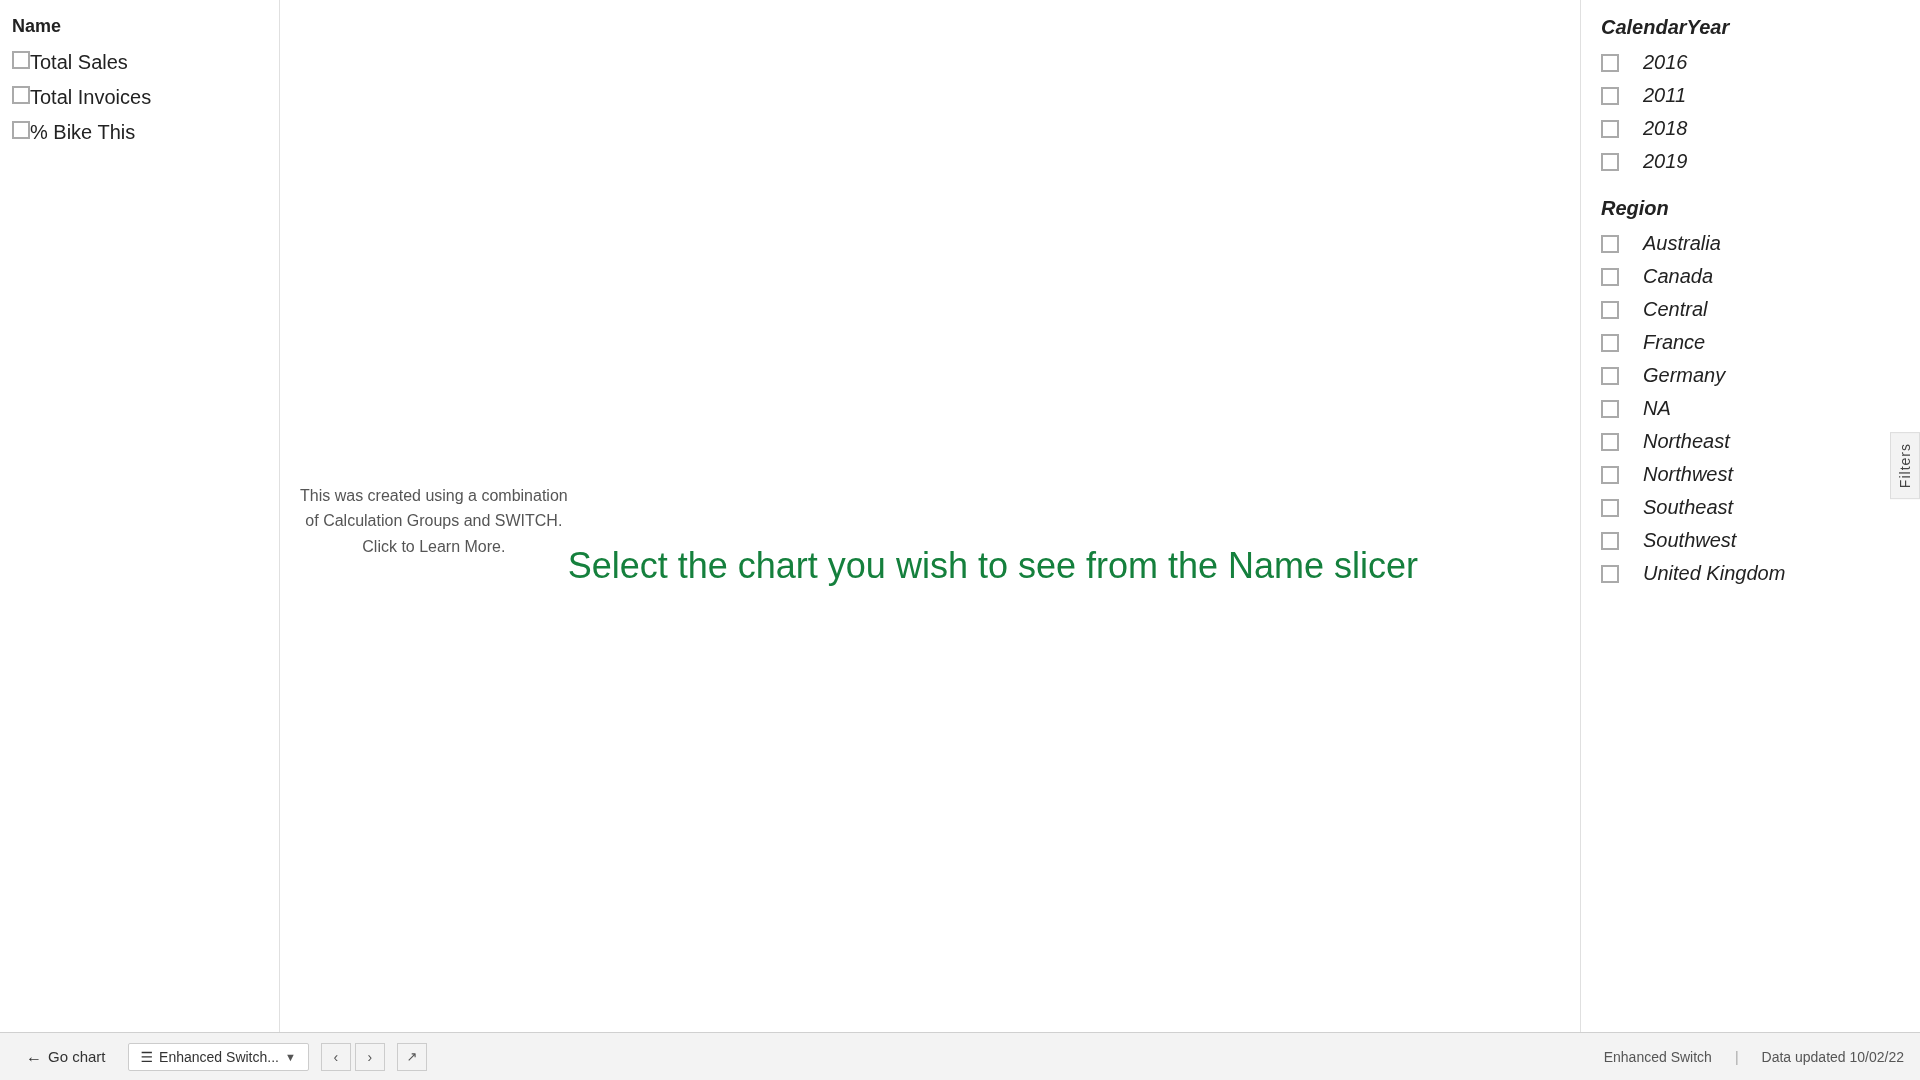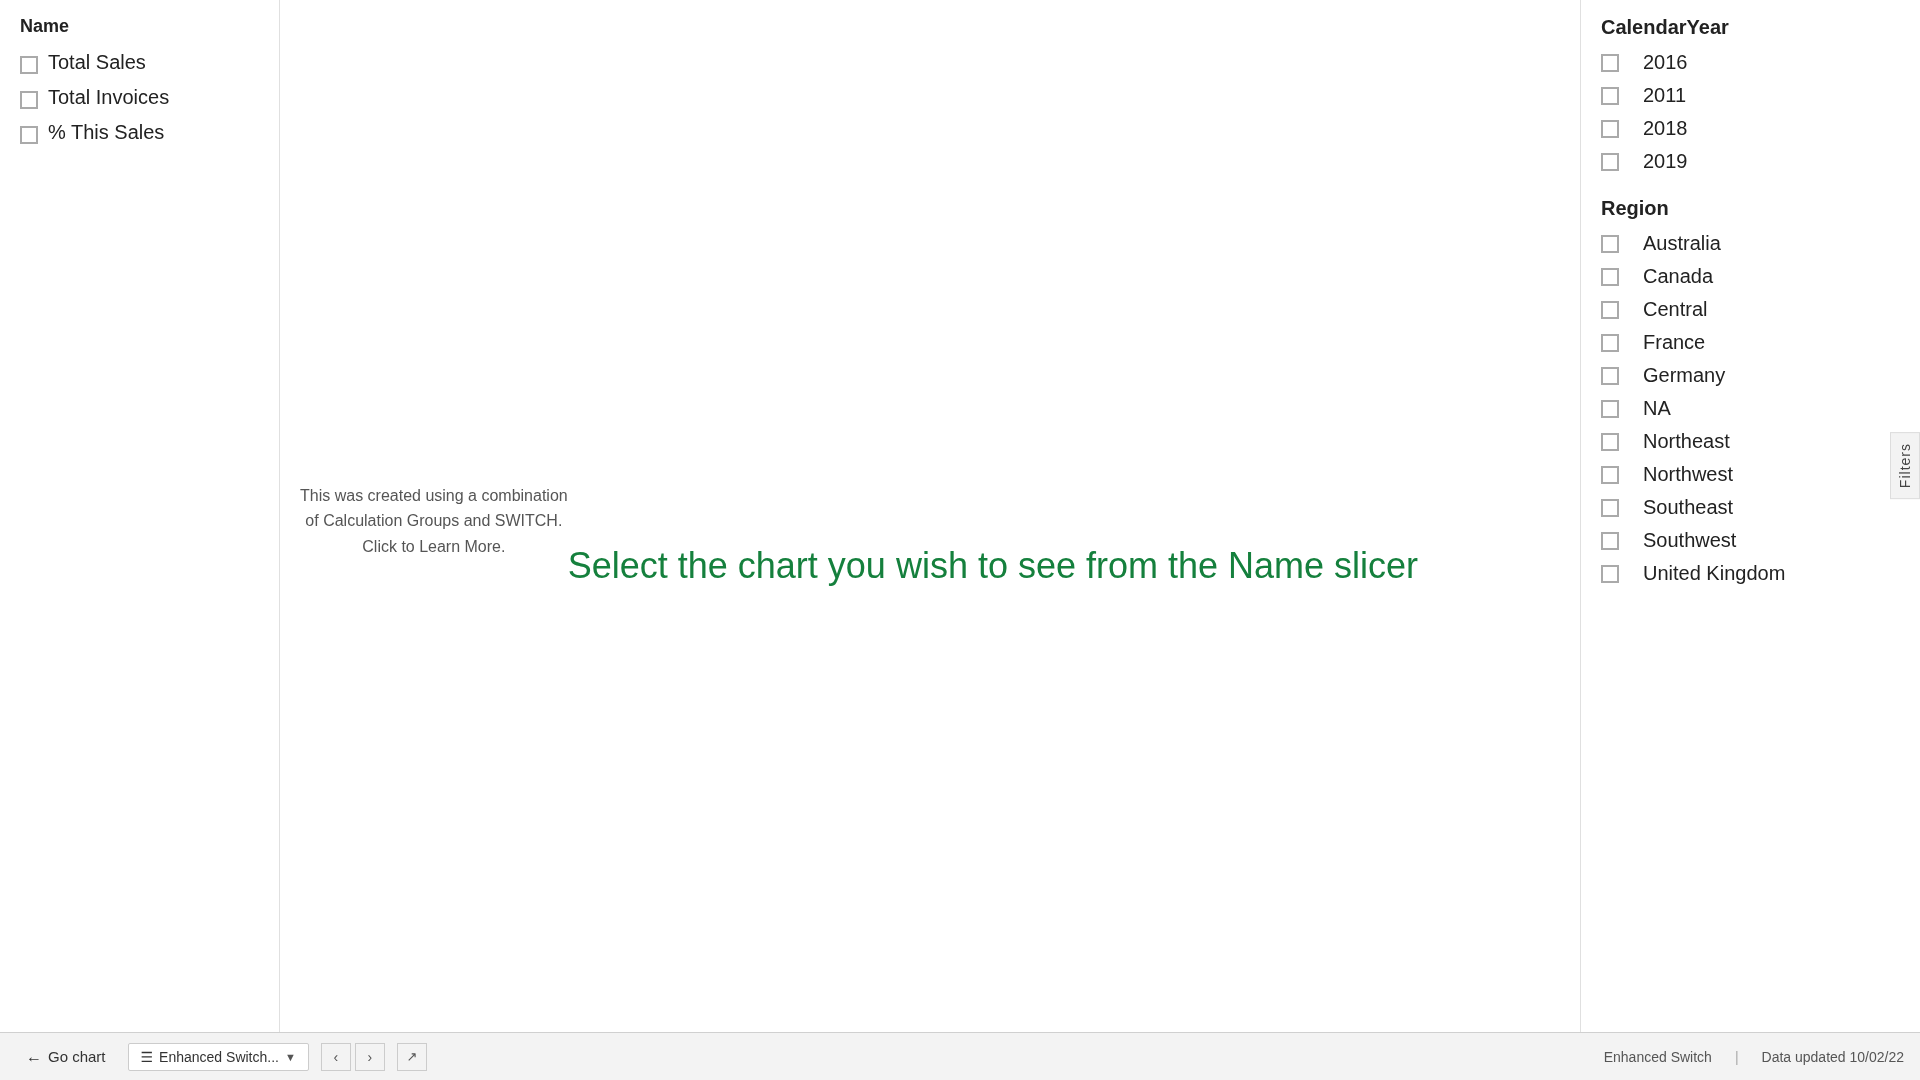--- a/index.html
+++ b/index.html
@@ -19,37 +19,36 @@
 
     .main-content {
       display: flex;
       width: 100%;
       height: calc(100% - 48px);
     }
 
     
     .left-panel {
       width: 280px;
-      padding: 16px 20px;
+      padding: 16px 12px;
       border-right: 1px solid #e0e0e0;
       flex-shrink: 0;
     }
 
     .slicer-title {
       font-size: 18px;
       font-weight: 600;
       color: #222;
       margin-bottom: 14px;
     }
 
     .slicer-item {
       display: flex;
-      align-items: flex-end;
+      align-items: flex-start;
       margin-bottom: 12px;
-      gap: 10px;
     }
 
     .slicer-item label {
       font-size: 20px;
       color: #222;
       cursor: pointer;
     }
 
     .checkbox {
       width: 18px;
@@ -96,20 +95,21 @@
 
     .filter-section-title {
       font-size: 20px;
       font-weight: 600;
       color: #222;
       margin-bottom: 12px;
     }
 
     .filter-section {
       margin-bottom: 24px;
+      font-style: italic;
     }
 
     .filter-item {
       display: flex;
       align-items: center;
       margin-bottom: 10px;
       gap: 24px;
     }
 
     .filter-item label {
@@ -244,21 +244,21 @@
       <label>Total Sales</label>
     </div>
 
     <div class="slicer-item">
       <div class="checkbox"></div>
       <label>Total Invoices</label>
     </div>
 
     <div class="slicer-item">
       <div class="checkbox"></div>
-      <label>% This Sales</label>
+      <label>% Bike This</label>
     </div>
   </div>
 
   <div class="center-area">
     <div class="tooltip-text">
       <span>This was created using a combination</span><br>
       <span>of Calculation Groups and SWITCH.</span><br>
       <span style="cursor:pointer;">Click to Learn More.</span>
     </div>
     <div class="main-message">Select the chart you wish to see from the Name slicer</div>

